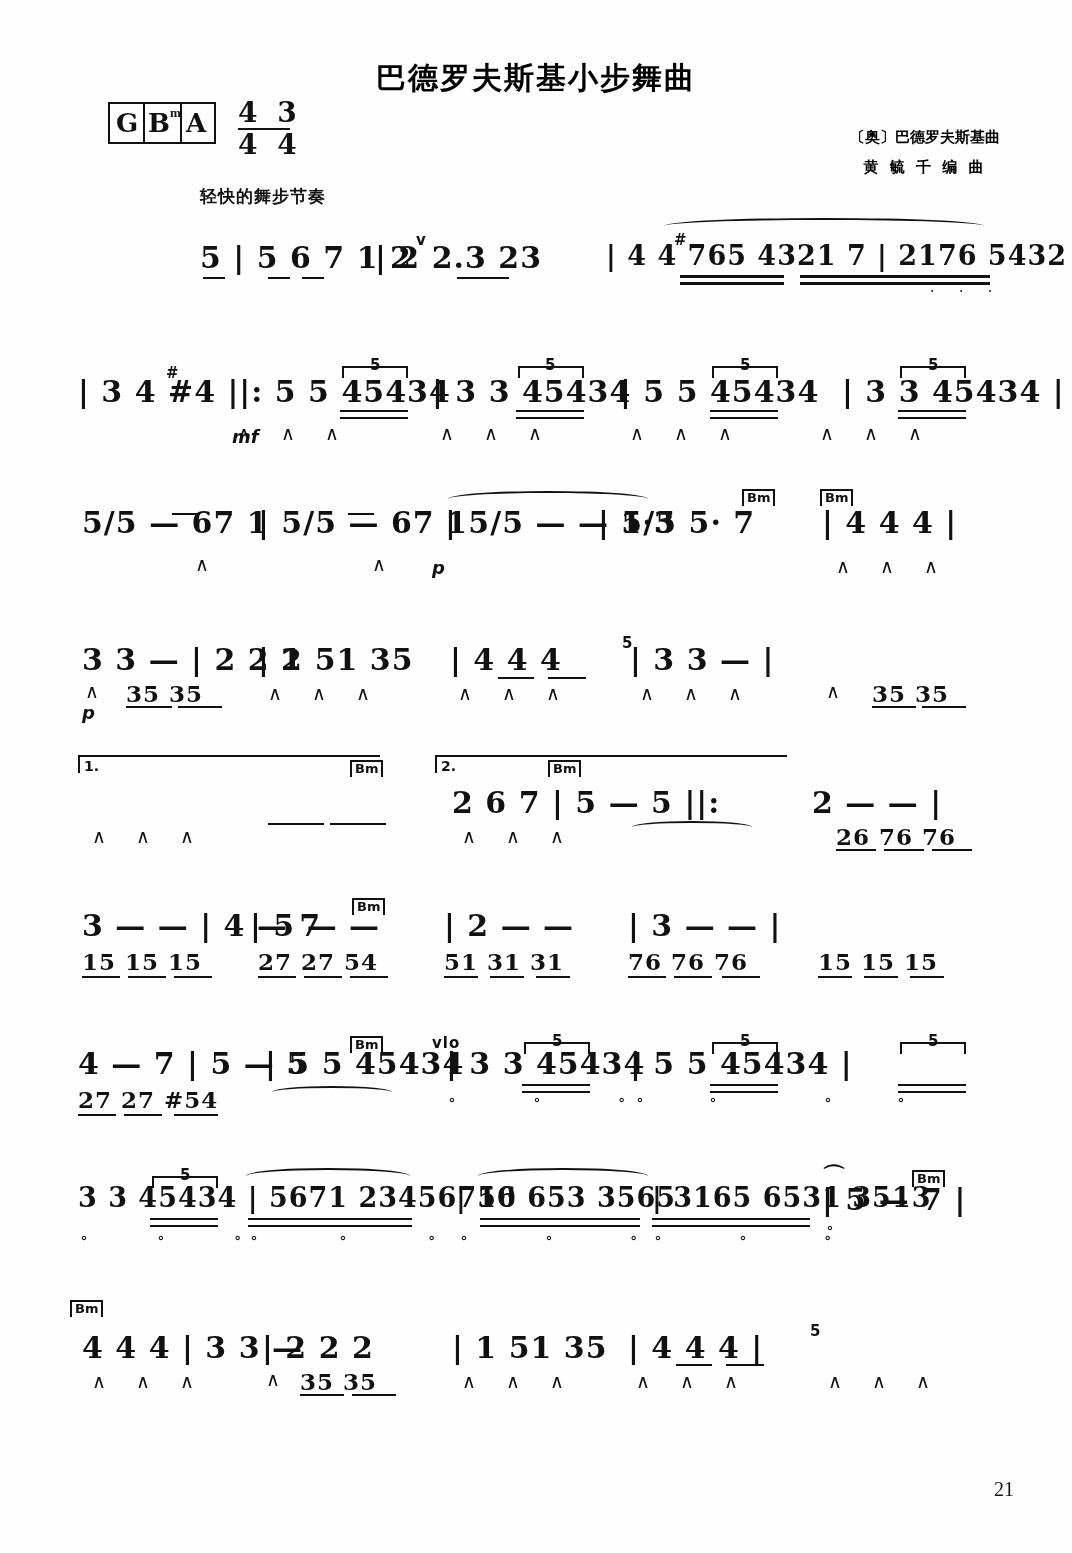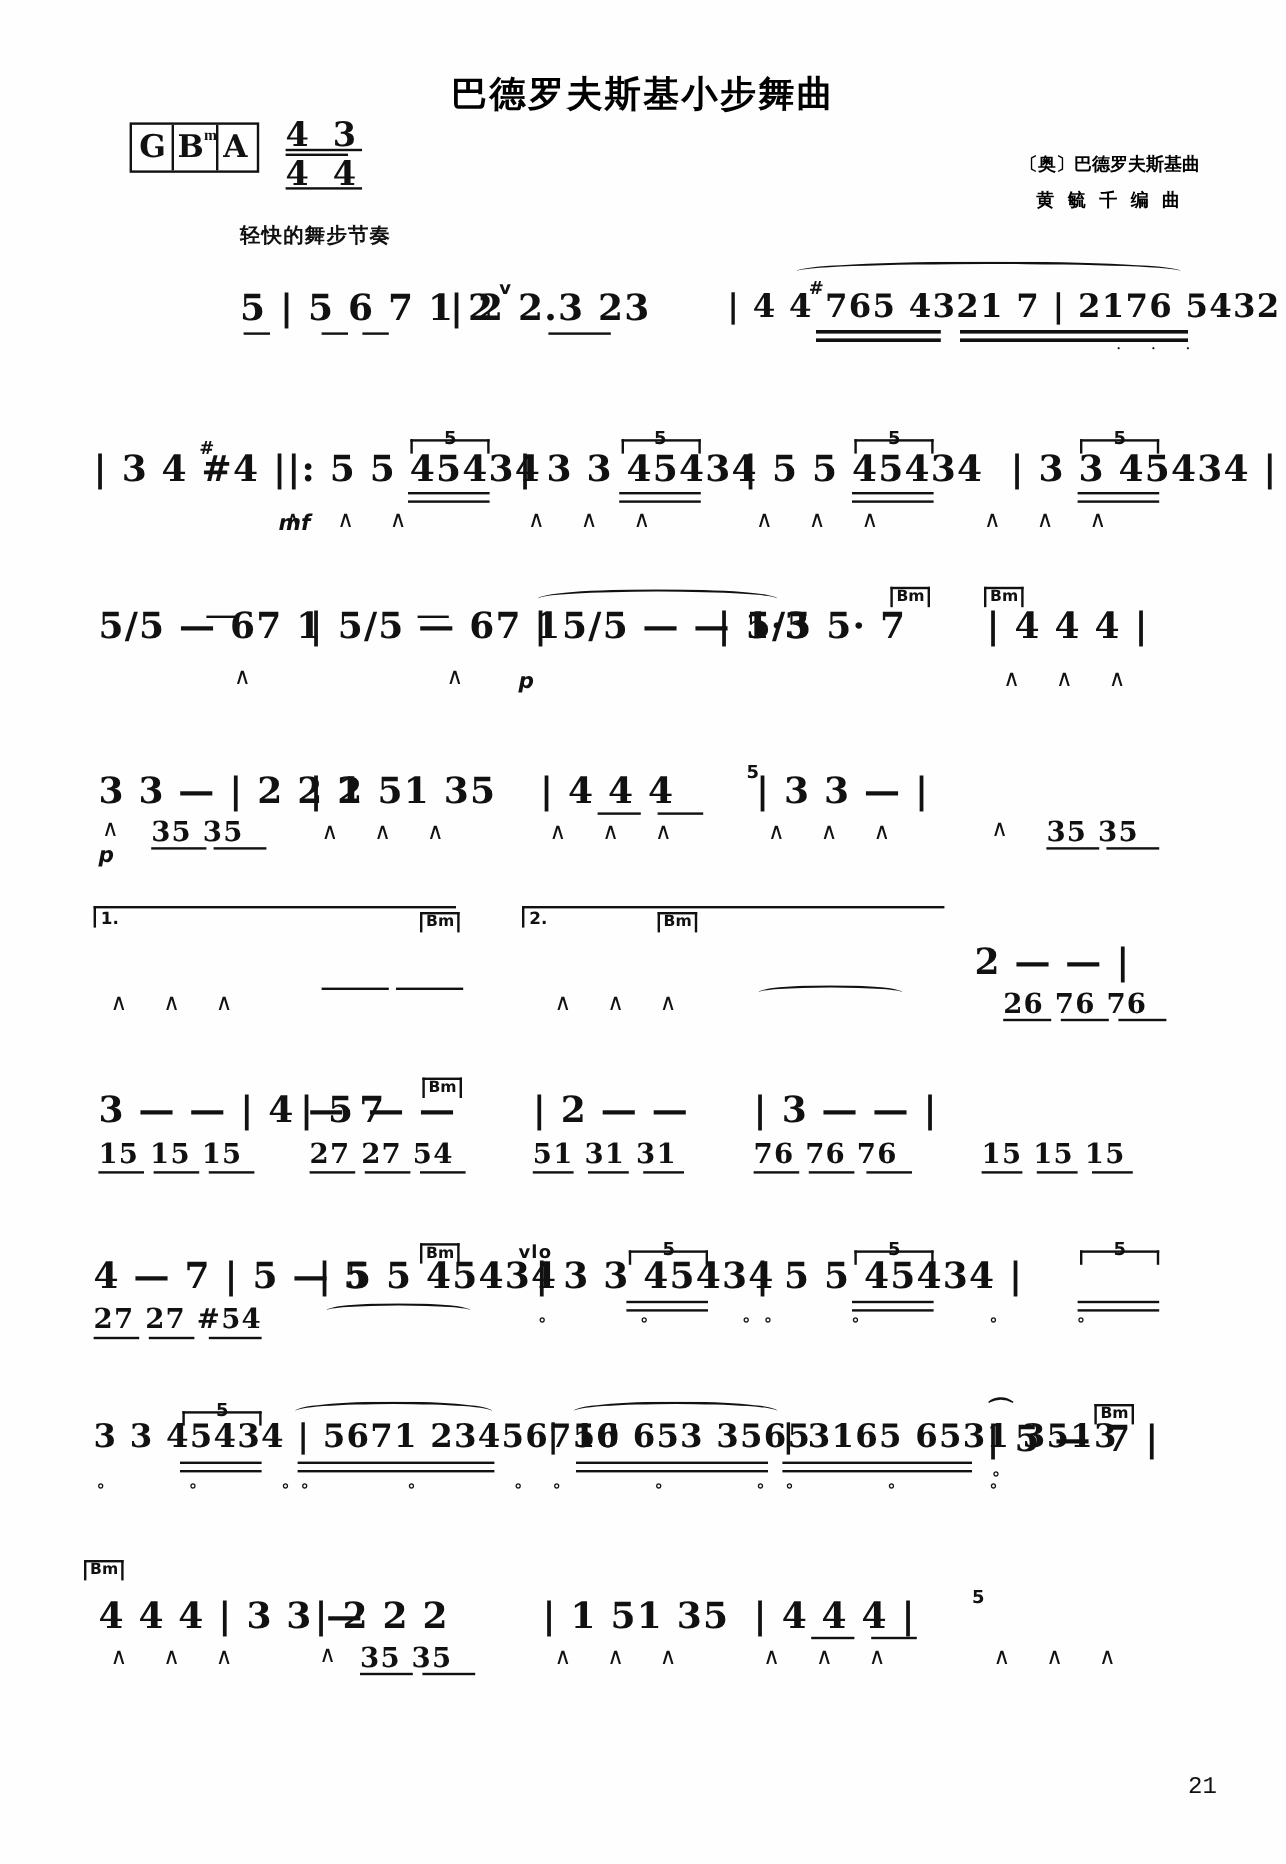--- a/index.html
+++ b/index.html
@@ -72,21 +72,21 @@
   .meter {
     position: absolute;
     top: 100px;
     left: 238px;
     font-family: "DejaVu Serif", serif;
     font-weight: bold;
     font-size: 28px;
     line-height: 26px;
     text-align: center;
   }
-  .meter .num, .meter .den { letter-spacing: 5px; text-decoration: underline; }
+  .meter .num, .meter .den { letter-spacing: 5px; }
   .meter .bar {
     width: 52px;
     height: 2px;
     background: #111;
     margin: 2px 0;
   }
 
   .composer {
     position: absolute;
     top: 122px;
@@ -189,21 +189,21 @@
     font-size: 14px;
     font-weight: bold;
     font-family: "DejaVu Sans", sans-serif;
   }
   .ending span { position: absolute; left: 4px; top: 1px; }
 
   .pagenum {
     position: absolute;
     right: 58px;
     bottom: 52px;
-    font-family: Liberation Mono, monospace;
+    font-family: Liberation Serif, serif;
     font-size: 20px;
   }
 </style>
 </head>
 <body>
 
 <div class="page">
 
   <div class="title">巴德罗夫斯基小步舞曲</div>
 
@@ -334,20 +334,21 @@
     <div class="ending" style="left:435px;top:0px;width:350px;">
       <span>2.</span>
     </div>
     <div class="chordbox" style="left:350px;top:5px;">Bm</div>
     <div class="chordbox" style="left:548px;top:5px;">Bm</div>
 
     <div class="beam" style="left:268px;top:68px;width:56px;"></div>
     <div class="beam" style="left:330px;top:68px;width:56px;"></div>
     <div class="accents" style="left:92px;top:70px;">∧ ∧ ∧</div>
 
+    <div class="notes" style="left:452px;top:30px;">2 6 7 | 5 — 5 ||:</div>
     <div class="accents" style="left:462px;top:70px;">∧ ∧ ∧</div>
     <div class="slur" style="left:632px;top:66px;width:120px;height:10px;"></div>
 
     <div class="notes" style="left:812px;top:30px;">2 — — |</div>
     <div class="sub" style="left:836px;top:68px;">26 76 76</div>
     <div class="beam" style="left:836px;top:94px;width:40px;"></div>
     <div class="beam" style="left:884px;top:94px;width:40px;"></div>
     <div class="beam" style="left:932px;top:94px;width:40px;"></div>
   </div>
 

